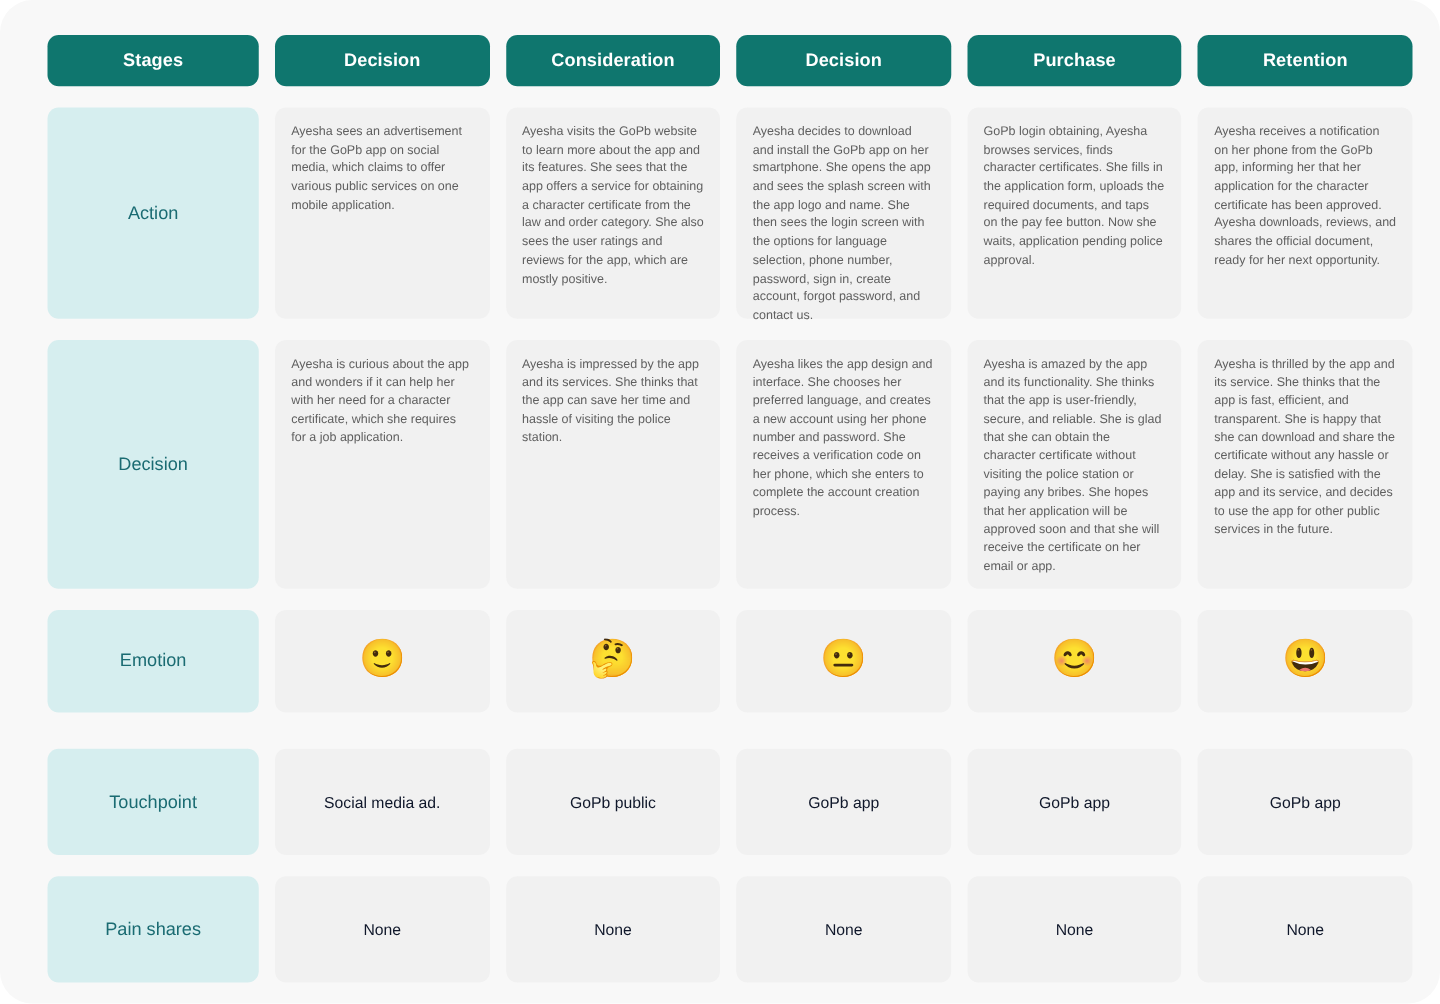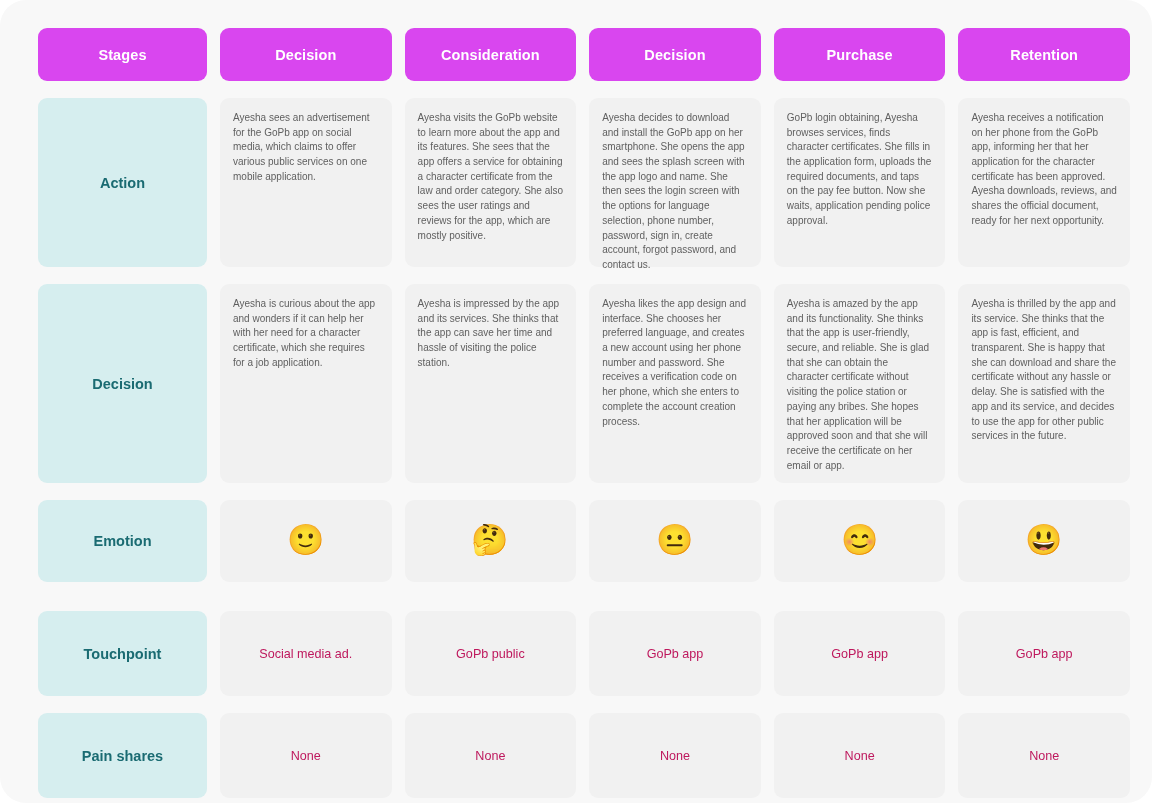--- a/index.html
+++ b/index.html
@@ -28,43 +28,43 @@
   .grid {
     display: grid;
     grid-template-columns: 169px repeat(5, 1fr);
     column-gap: 13px;
     row-gap: 17px;
     width: 1092px;
   }
 
   
   .hdr {
-    background: #d946ef;
+    background: #0f766e;
     border-radius: 9px;
-    height: 53px;
+    height: 41px;
     display: flex;
     align-items: center;
     justify-content: center;
     color: #ffffff;
     font-size: 14.5px;
     font-weight: bold;
     letter-spacing: 0.1px;
     user-select: none;
   }
 
   
   .rowlabel {
     background: #d6eeef;
     border-radius: 9px;
     display: flex;
     align-items: center;
     justify-content: center;
     color: #1a6b72;
     font-size: 14.5px;
-    font-weight: bold;
+    font-weight: normal;
   }
 
   
   .cell {
     background: #f1f1f1;
     border-radius: 9px;
     box-sizing: border-box;
   }
 
   .cell.para {
@@ -72,21 +72,21 @@
     color: #5f5f5f;
     font-size: 10px;
     line-height: 1.47;
     text-align: left;
   }
 
   .cell.centered {
     display: flex;
     align-items: center;
     justify-content: center;
-    color: #be185d;
+    color: #0f172a;
     font-size: 12.6px;
   }
 
   .cell.emotion {
     display: flex;
     align-items: center;
     justify-content: center;
     font-size: 30px;
     line-height: 1;
   }

